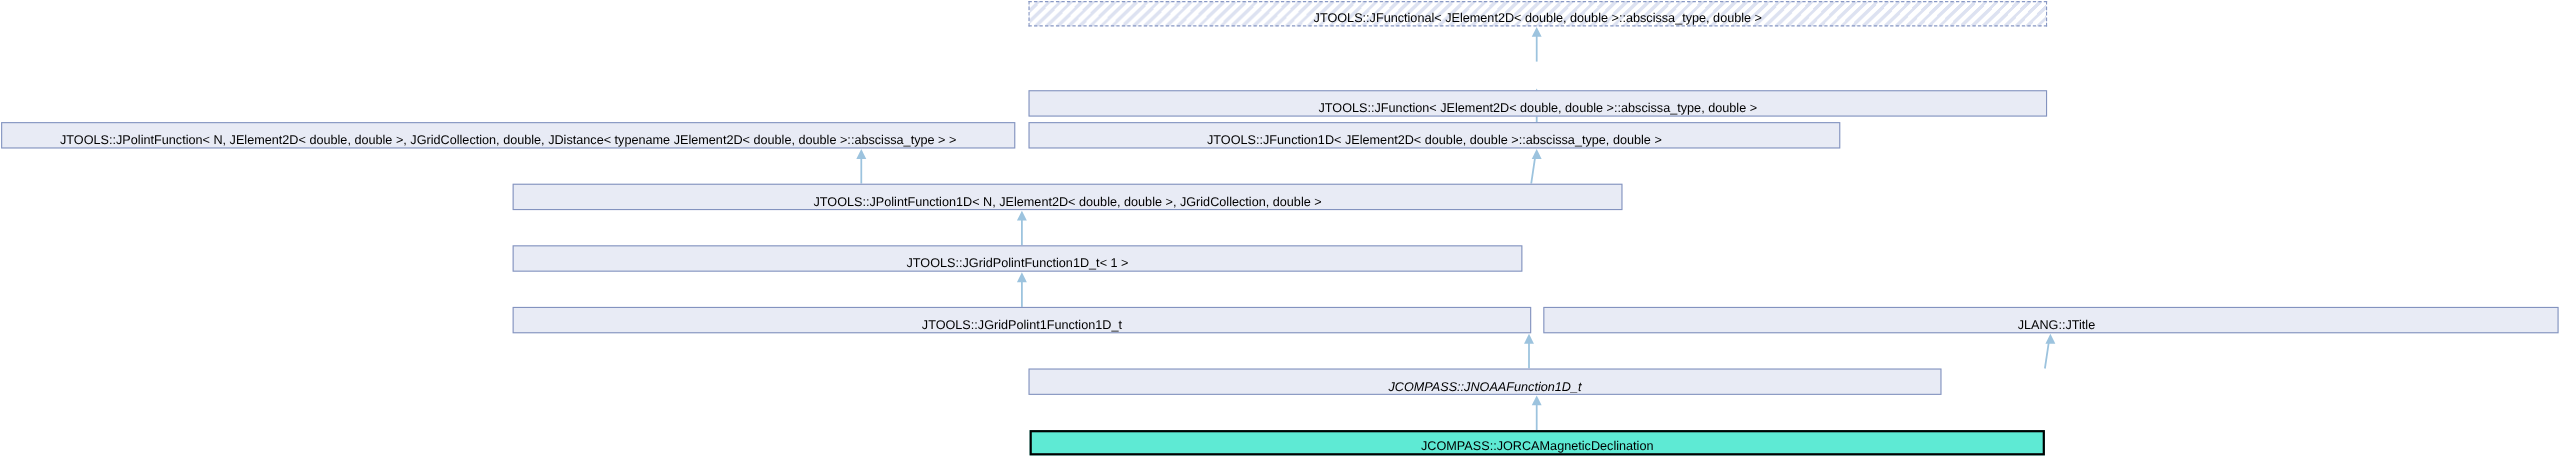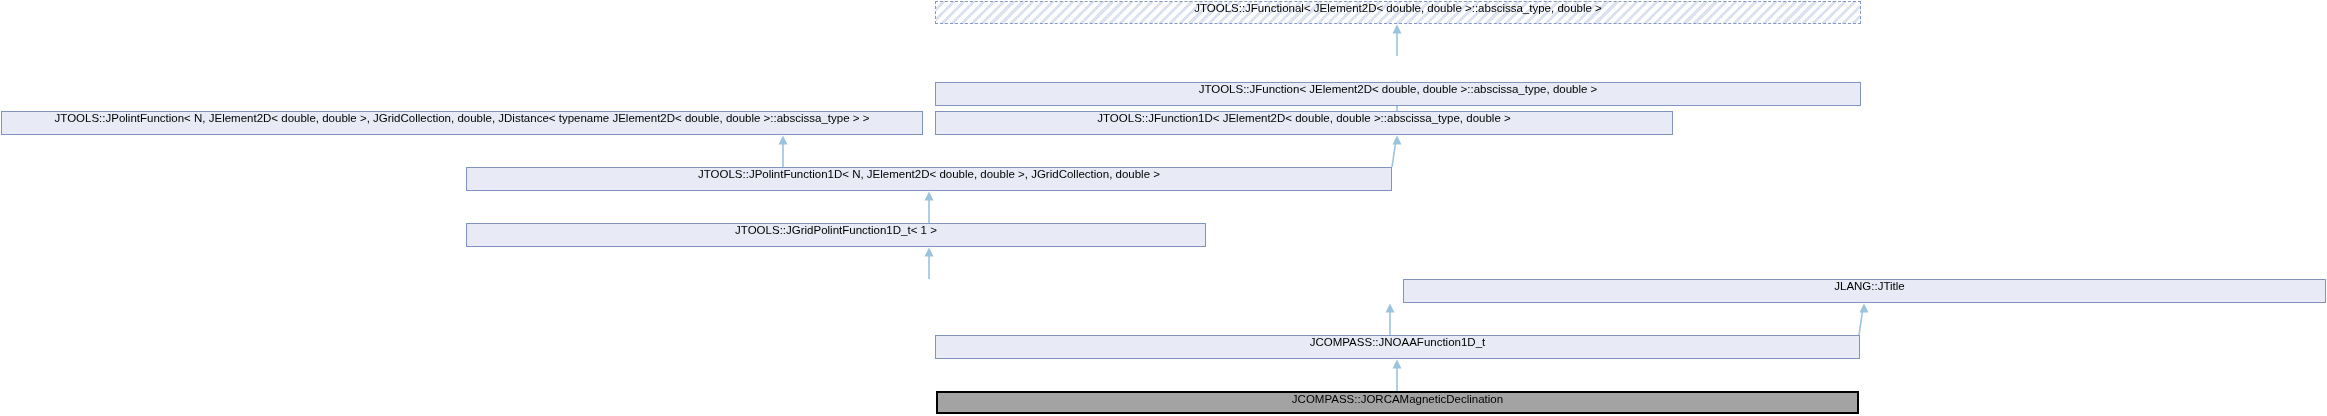--- a/index.html
+++ b/index.html
@@ -24,45 +24,45 @@
     z-index: 1;
   }
   .node {
     position: absolute;
     z-index: 2;
     height: 24px;
     box-sizing: border-box;
     background: #e8ebf5;
     border: 1px solid #8393bf;
     display: flex;
-    align-items: flex-start;
+    align-items: flex-end;
     justify-content: center;
     white-space: nowrap;
     overflow: hidden;
     cursor: pointer;
   }
   .node span { display: inline-block; }
   
   #n-jfunctional {
     left: 935px; top: 1px; width: 926px; height: 23px;
     border: 1px dashed #8898c4;
     background: repeating-linear-gradient(135deg, #ffffff 0px, #ffffff 4px, #dde2f1 4px, #dde2f1 7px);
     cursor: default;
   }
   #n-jfunction        { left: 935px;  top: 56px;  width: 926px; margin-top: 26px; }
   #n-jpolintfunction  { left: 1px;    top: 111px; width: 922px; }
   #n-jfunction1d      { left: 935px;  top: 111px; width: 738px; }
-  #n-jpolintfunction1d{ left: 466px;  top: 167px; width: 926px; }
-  #n-jgridpolintfunction1dt  { left: 466px;  top: 223px; width: 740px; }
+  #n-jpolintfunction1d{ left: 466px;  top: 167px; width: 1009px; }
+  #n-jgridpolintfunction1dt  { left: 466px;  top: 223px; width: 918px; }
   #n-jgridpolint1function1dt { left: 466px;  top: 279px; width: 926px; }
   #n-jtitle           { left: 1403px; top: 279px; width: 923px; padding-left: 10px; }
-  #n-jnoaa            { left: 935px;  top: 335px; width: 925px; }
+  #n-jnoaa            { left: 935px;  top: 335px; width: 830px; font-style: italic; }
   #n-jorca {
     left: 936px; top: 391px; width: 923px; height: 23px;
-    background: #a3a3a3;
+    background: #5eead4;
     border: 2px solid #000000;
     cursor: default;
   }
 </style>
 </head>
 <body>
 
 <div class="diagram">
 
   <svg class="edges" width="2327" height="416" aria-hidden="true">
@@ -132,20 +132,23 @@
   </div>
 
   <div class="node" id="n-jpolintfunction1d">
     <span>JTOOLS::JPolintFunction1D&lt; N, JElement2D&lt; double, double &gt;, JGridCollection, double &gt;</span>
   </div>
 
   <div class="node" id="n-jgridpolintfunction1dt">
     <span>JTOOLS::JGridPolintFunction1D_t&lt; 1 &gt;</span>
   </div>
 
+  <div class="node" id="n-jgridpolint1function1dt">
+    <span>JTOOLS::JGridPolint1Function1D_t</span>
+  </div>
 
   <div class="node" id="n-jtitle">
     <span>JLANG::JTitle</span>
   </div>
 
   <div class="node" id="n-jnoaa">
     <span>JCOMPASS::JNOAAFunction1D_t</span>
   </div>
 
   <div class="node" id="n-jorca">

